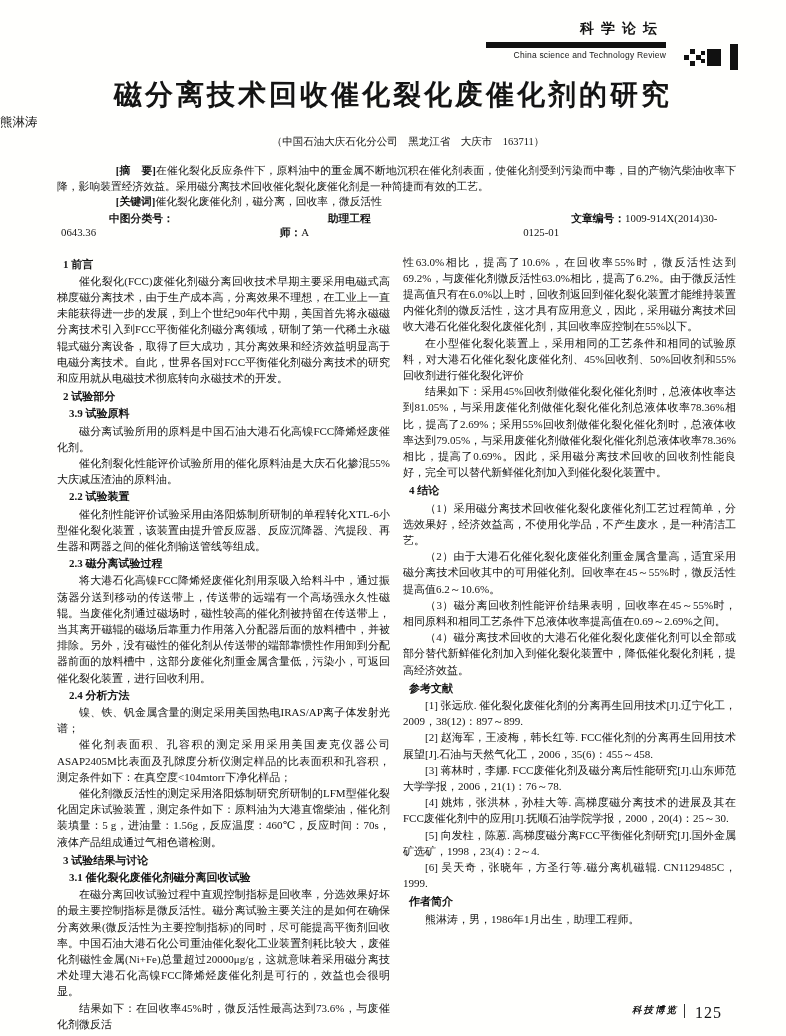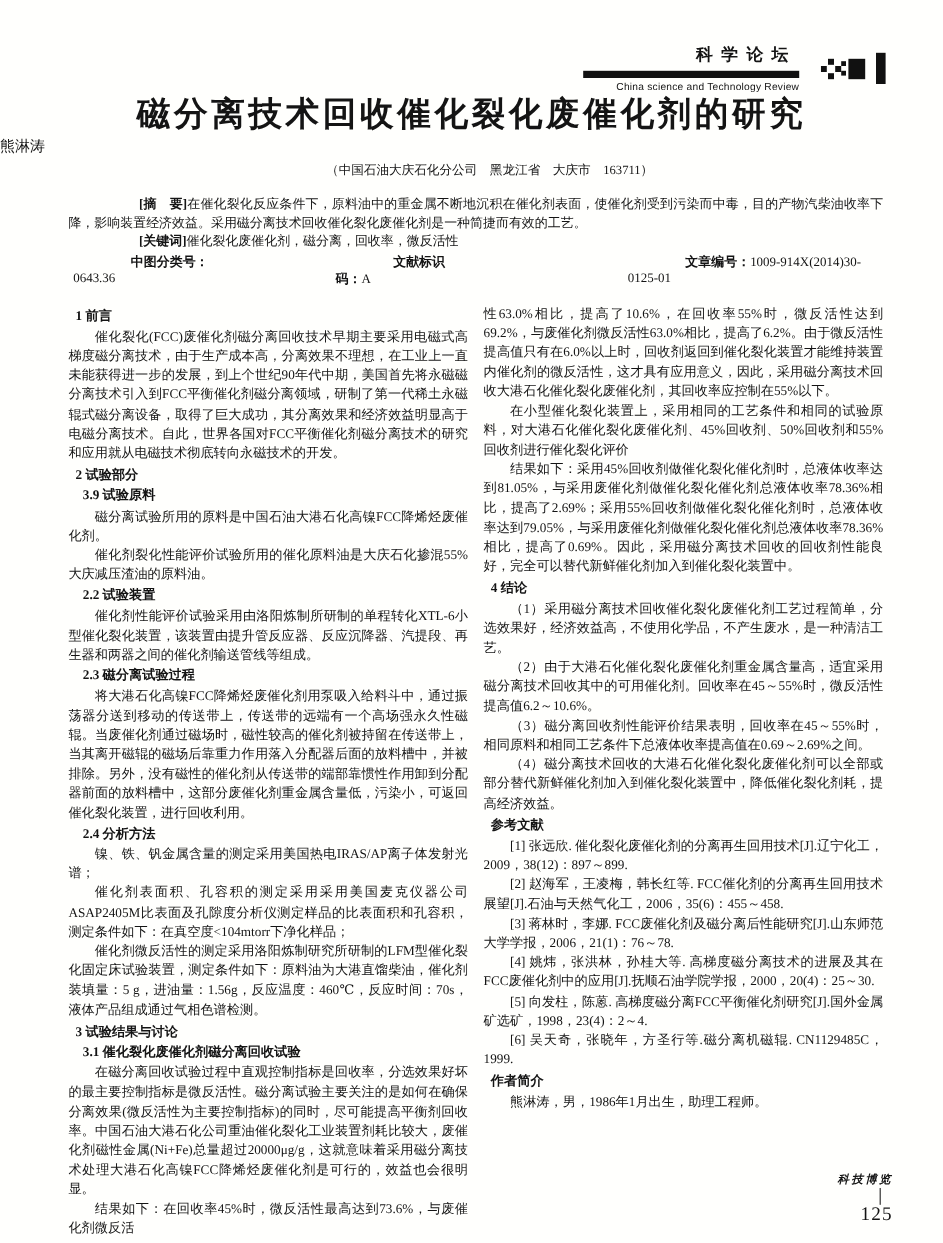--- a/index.html
+++ b/index.html
@@ -1,19 +1,19 @@
 <!DOCTYPE html>
 <html><head>
 <meta charset="utf-8">
 <style>
   html,body{margin:0;padding:0;background:#e8e8e6;}
   .page{position:relative;width:786px;height:1036px;background:#fffffd;margin:0 auto;
         font-family:"Liberation Serif","DejaVu Serif",serif;color:#141414;overflow:hidden;}
   
-  .journal-header{position:absolute;top:20px;right:40px;display:flex;align-items:flex-end;}
+  .journal-header{position:absolute;top:20px;right:40px;display:flex;align-items:flex-start;}
   .jh-text{width:180px;text-align:right;}
   .forum{font-size:14px;letter-spacing:7px;font-weight:bold;padding-right:2px;}
   .jh-bar{height:6px;background:#111;margin:4px 0 2px 0;width:180px;}
   .jname{font-size:8.5px;font-family:"Liberation Sans","DejaVu Sans",sans-serif;letter-spacing:.2px;white-space:nowrap;}
   .jh-logo{margin-left:18px;margin-top:22px;}
   
   .title{margin:0;padding-top:76px;text-align:center;font-size:28px;font-weight:bold;letter-spacing:3px;}
   .author{text-align:left;font-size:12.5px;}
   .affil{text-align:center;font-size:10.5px;margin-top:4px;padding-left:30px;}
   
@@ -27,21 +27,21 @@
   .m3{margin-left:132px;}
   
   .columns{display:flex;gap:13px;margin:14px 50px 0 57px;}
   .col{flex:1;font-size:11px;line-height:16.2px;text-align:justify;}
   .blk{margin:0;}
   .blk.h1{font-weight:bold;padding-left:6px;margin:2px 0 1px 0;}
   .blk.h2{font-weight:bold;padding-left:12px;margin:1px 0;}
   .blk.p{text-indent:2em;}
   .blk.cont{text-indent:0;}
   
-  .footer{position:absolute;right:42px;bottom:14px;display:flex;align-items:flex-end;flex-direction:column;}
+  .footer{position:absolute;right:64px;bottom:14px;display:flex;align-items:flex-start;}
   .f-name{font-size:9.5px;font-weight:bold;font-style:italic;letter-spacing:2px;}
   .f-sep{display:inline-block;width:1px;height:14px;background:#333;margin:0 10px 0 6px;}
   .f-page{font-size:16px;letter-spacing:1px;}
 </style>
 </head>
 <body>
 
 <div class="page">
 
   <div class="journal-header">
@@ -69,21 +69,21 @@
   <h1 class="title">磁分离技术回收催化裂化废催化剂的研究</h1>
   <div class="author">熊淋涛</div>
   <div class="affil">（中国石油大庆石化分公司　黑龙江省　大庆市　163711）</div>
 
   <div class="abstract"><span class="b">[摘　要]</span><span>在催化裂化反应条件下，原料油中的重金属不断地沉积在催化剂表面，使催化剂受到污染而中毒，目的产物汽柴油收率下降，影响装置经济效益。采用磁分离技术回收催化裂化废催化剂是一种简捷而有效的工艺。</span></div>
 
   <div class="keywords"><span class="b">[关键词]</span><span>催化裂化废催化剂，磁分离，回收率，微反活性</span></div>
 
   <div class="meta-row">
     <span class="m1"><span class="b">中图分类号：</span><span>0643.36</span></span>
-    <span class="m2"><span class="b">文献标识码：</span><span>A</span></span>
+    <span class="m2"><span class="b">助理工程师：</span><span>A</span></span>
     <span class="m3"><span class="b">文章编号：</span><span>1009-914X(2014)30-0125-01</span></span>
   </div>
 
   <div class="columns">
     <div class="col">
         <div class="blk h1">1 前言</div>
         <div class="blk p">催化裂化(FCC)废催化剂磁分离回收技术早期主要采用电磁式高梯度磁分离技术，由于生产成本高，分离效果不理想，在工业上一直未能获得进一步的发展，到上个世纪90年代中期，美国首先将永磁磁分离技术引入到FCC平衡催化剂磁分离领域，研制了第一代稀土永磁辊式磁分离设备，取得了巨大成功，其分离效果和经济效益明显高于电磁分离技术。自此，世界各国对FCC平衡催化剂磁分离技术的研究和应用就从电磁技术彻底转向永磁技术的开发。</div>
         <div class="blk h1">2 试验部分</div>
         <div class="blk h2">3.9 试验原料</div>
         <div class="blk p">磁分离试验所用的原料是中国石油大港石化高镍FCC降烯烃废催化剂。</div>

